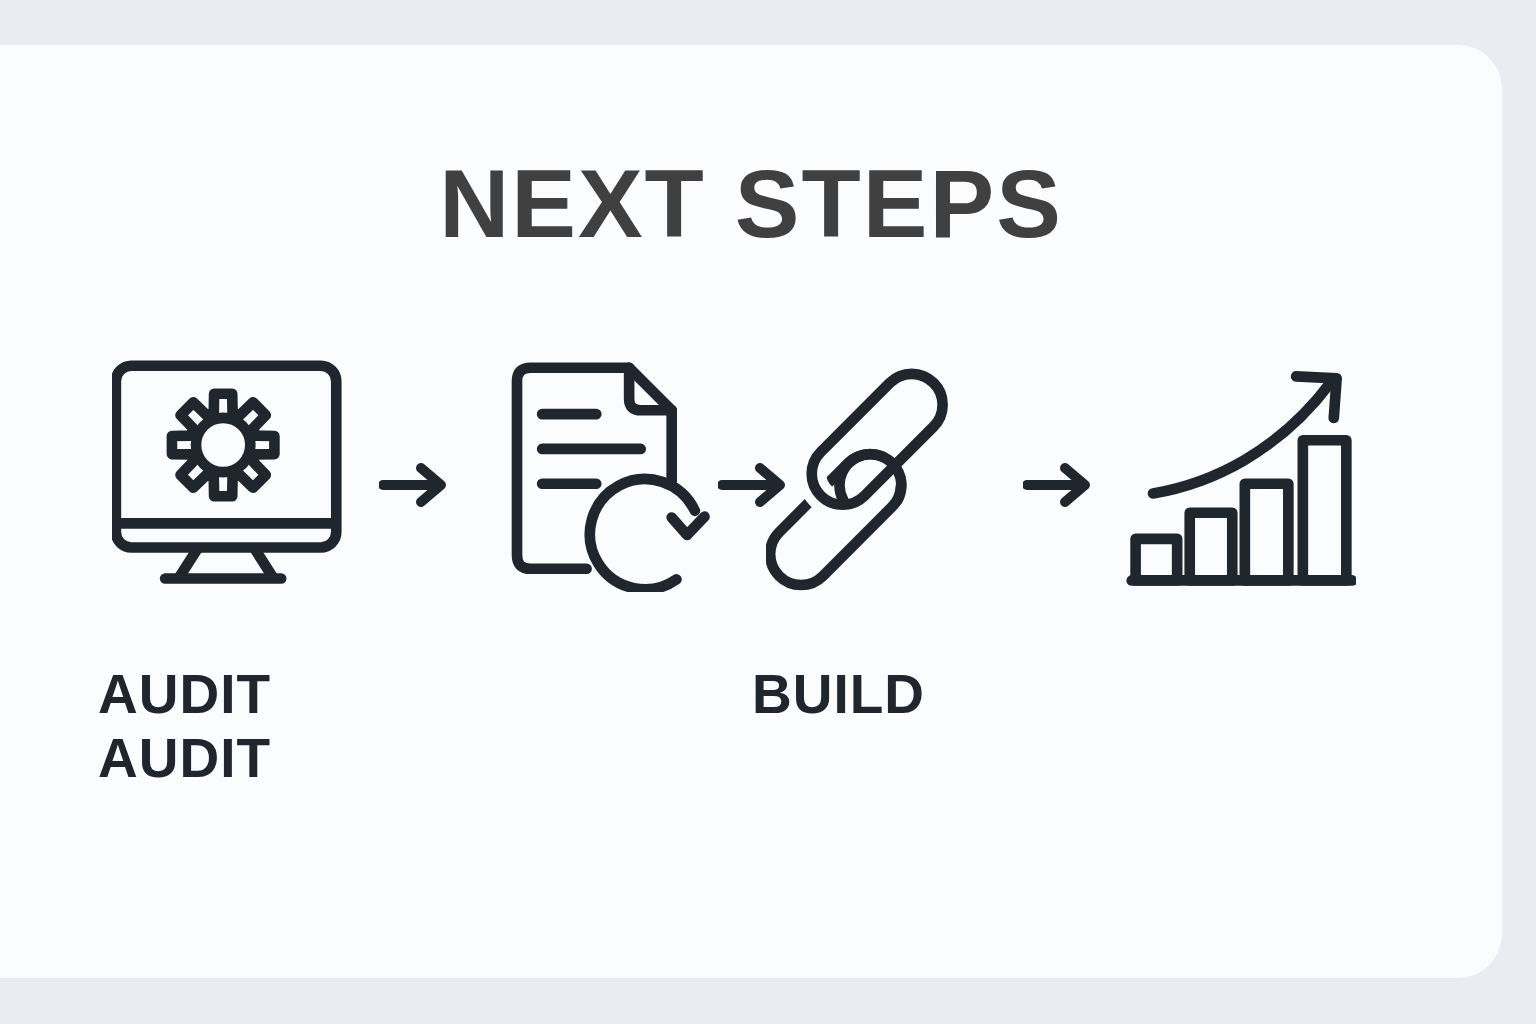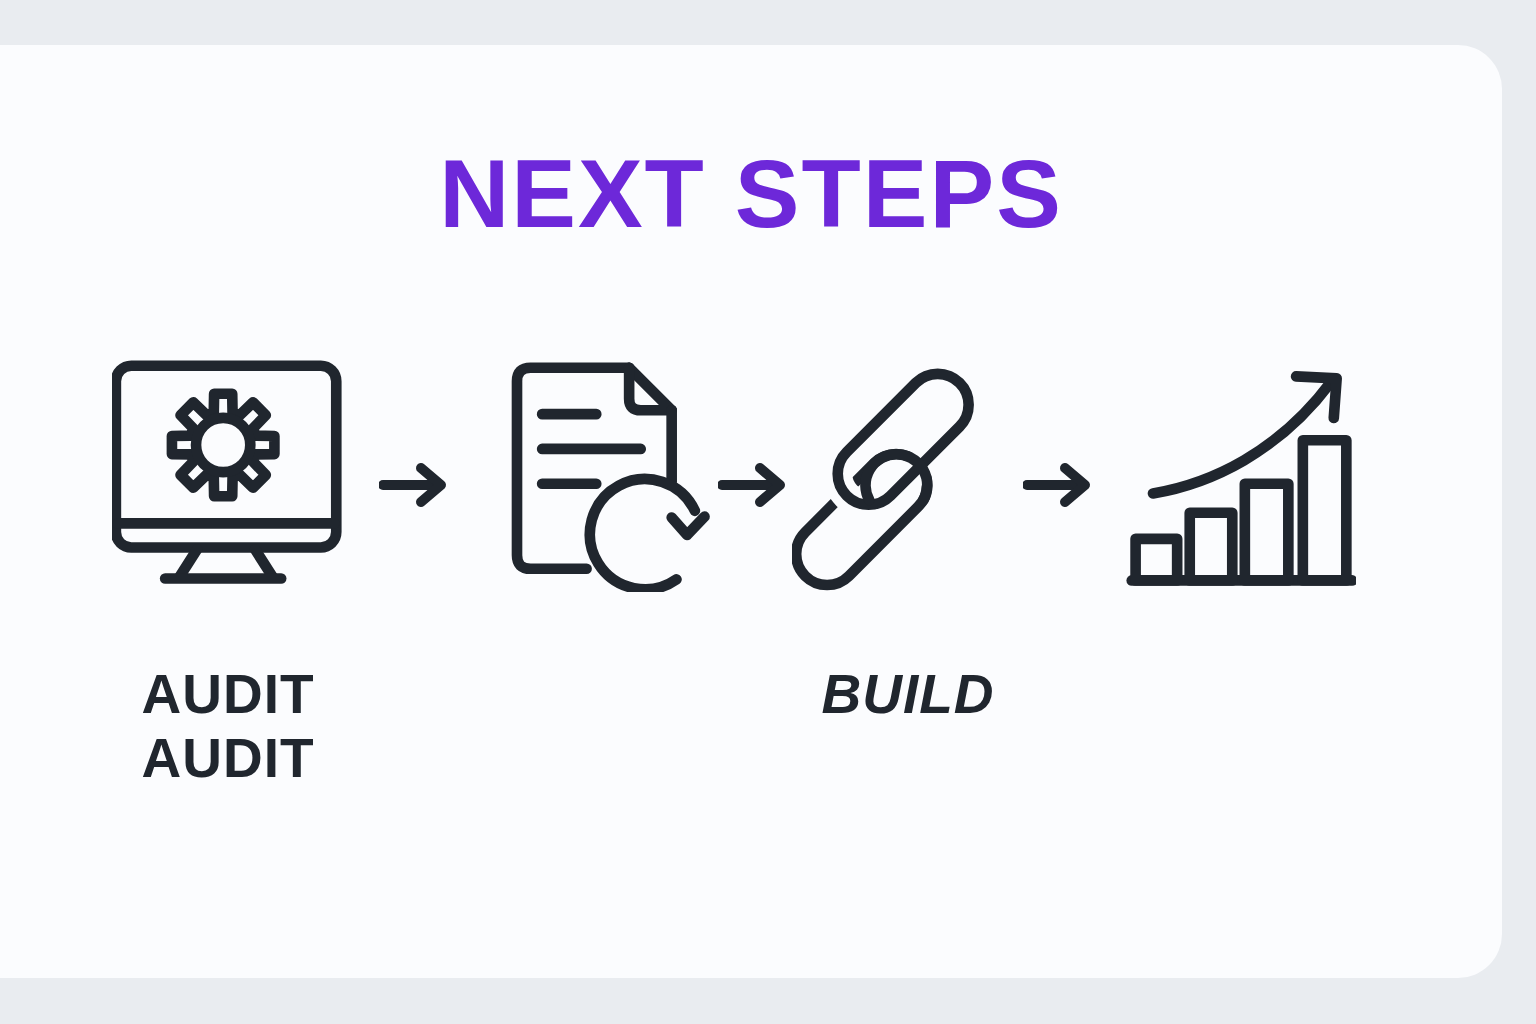--- a/index.html
+++ b/index.html
@@ -6,32 +6,32 @@
   body{
     width:1536px;height:1024px;overflow:hidden;position:relative;
     background:#e9ecf0;
     font-family:"Liberation Sans", sans-serif;
   }
   .card{
     position:absolute;left:-60px;top:45px;width:1562px;height:933px;
     background:#fbfcfe;border-radius:44px;
   }
   .title{
-    position:absolute;left:751px;top:138px;transform:translateX(-50%);
-    font-size:97px;font-weight:700;letter-spacing:2px;color:#6d28d9;
+    position:absolute;left:751px;top:148px;transform:translateX(-50%);
+    font-size:97px;font-weight:700;letter-spacing:2px;color:#404040;
     white-space:nowrap;
   }
-  .step{position:absolute;top:360px;width:260px;text-align:center;}
+  .step{position:absolute;top:360px;width:260px;text-align:left;}
   .step svg{display:block;margin:0 auto;}
   .label{
     margin-top:70px;font-size:55px;line-height:64px;font-weight:700;
     color:#20262e;letter-spacing:1px;
   }
   .arrow{position:absolute;top:455px;}
-  .s1{left:98px;} .s2{left:474px;} .s3{left:778px;font-style:italic;} .s4{left:1110px;}
+  .s1{left:98px;} .s2{left:474px;} .s3{left:752px;} .s4{left:1110px;}
   .a1{left:379px;} .a2{left:718px;} .a3{left:1023px;}
   .stroke{fill:none;stroke:#20262e;stroke-width:11;stroke-linecap:round;stroke-linejoin:round;}
   .halo{fill:none;stroke:#fbfcfe;stroke-width:30;stroke-linecap:round;stroke-linejoin:round;}
 </style>
 </head>
 <body>
 
 <div class="card"></div>
 
 <div class="title">NEXT STEPS</div>

